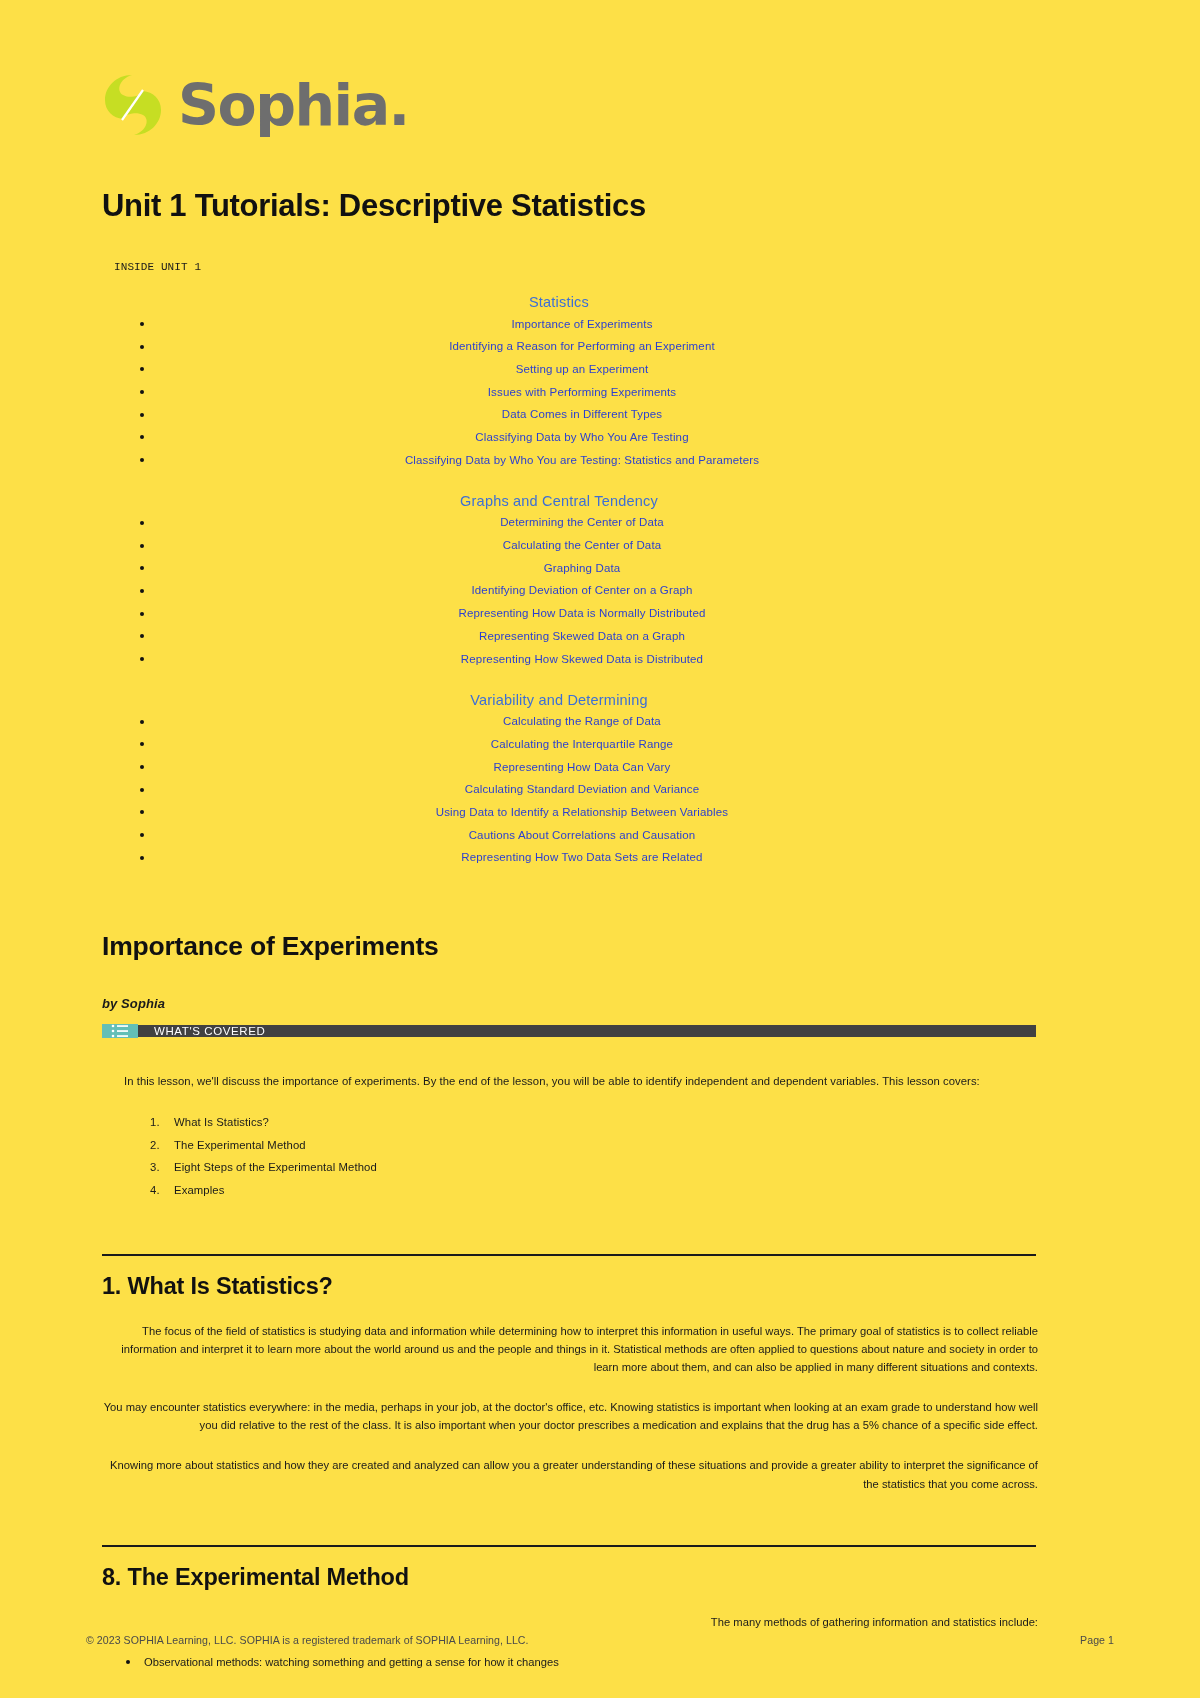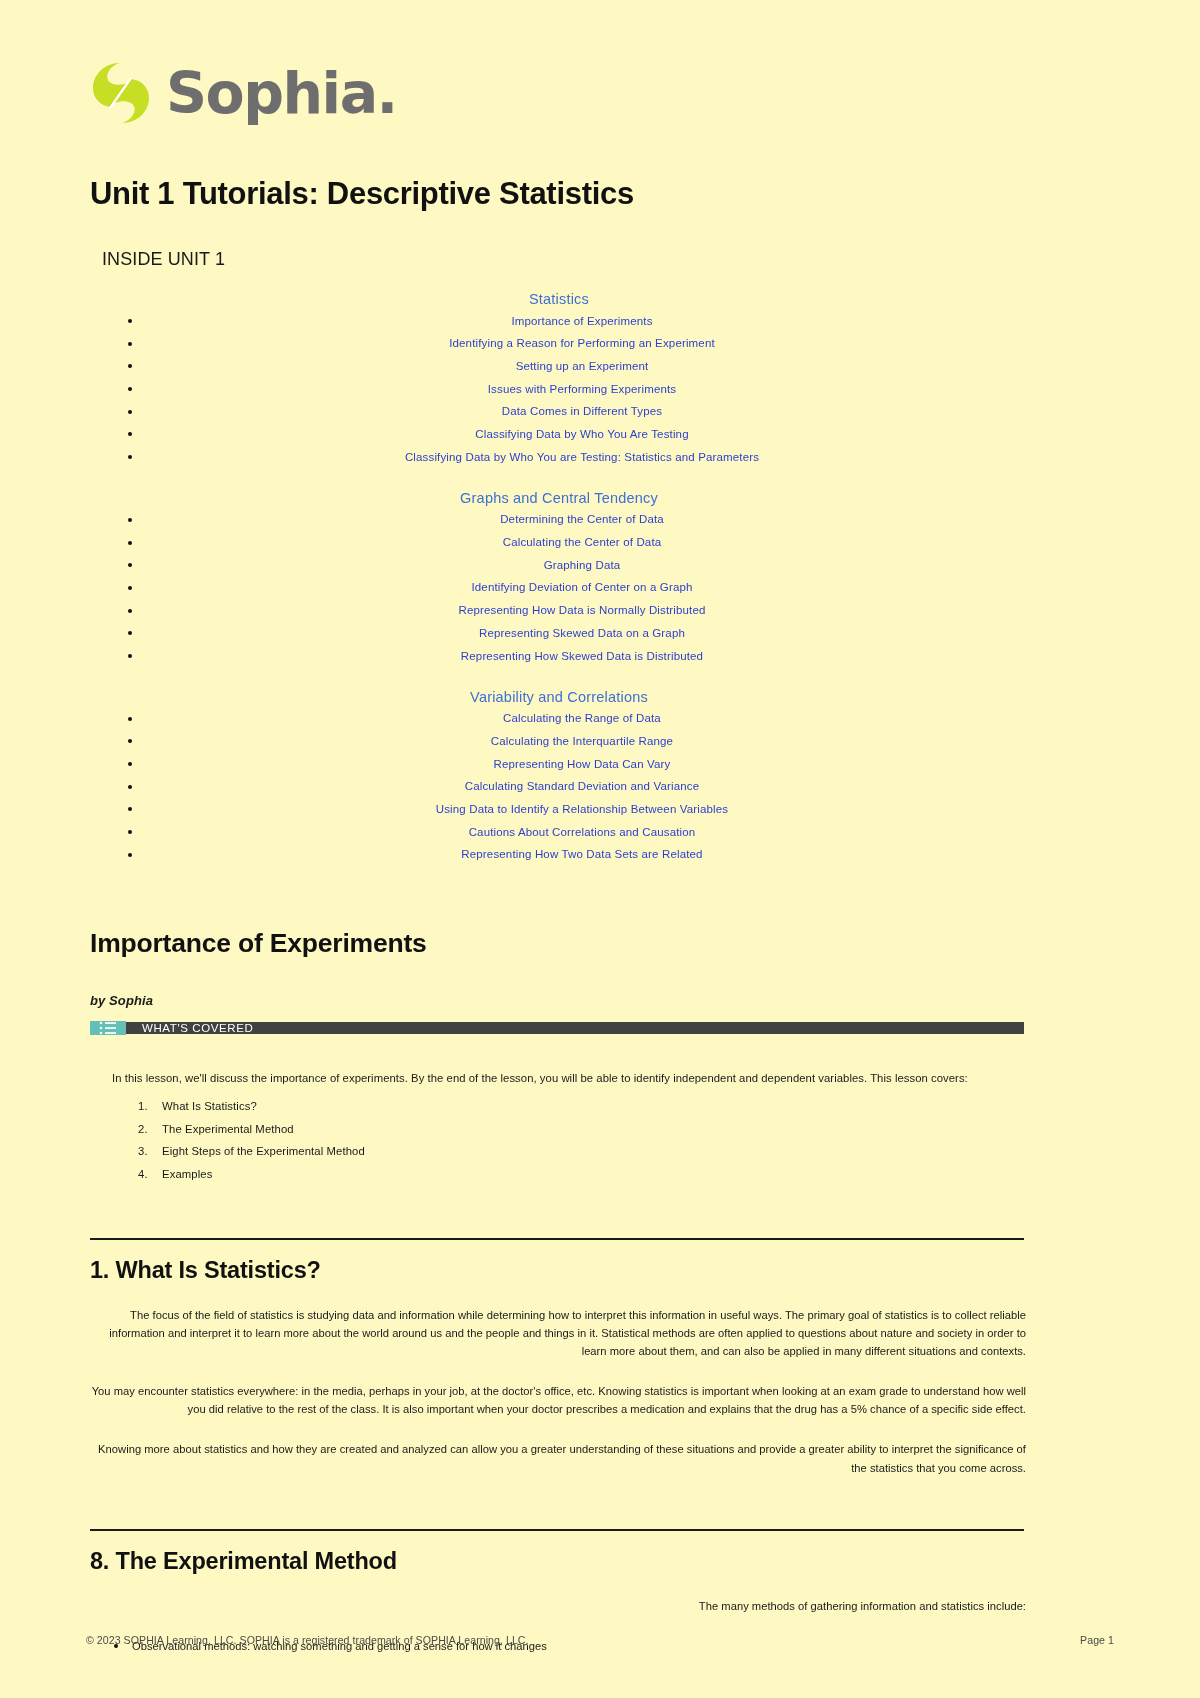--- a/index.html
+++ b/index.html
@@ -7,22 +7,22 @@
     width: 1200px;
     height: 1698px;
     background: #ffffff;
     font-family: "Liberation Sans", sans-serif;
     color: #1a1a1a;
   }
   .page {
     position: relative;
     width: 1200px;
     height: 1698px;
-    background: #fef9c3;
-    padding: 4px;
+    background: #fde047;
+    padding: 16px;
     overflow: hidden;
   }
   .content {
     padding: 38px 180px 0 86px;
   }
 
   
   .logo-row {
     display: flex;
     align-items: center;
@@ -45,25 +45,26 @@
   h1.doc-title {
     font-size: 31px;
     font-weight: 600;
     letter-spacing: -0.3px;
     color: #111;
     margin-top: 44px;
     margin-bottom: 0;
   }
 
   .inside-label {
-    font-size: 18px;
+    font-size: 11px;
     color: #1a1a1a;
     margin-top: 37px;
     letter-spacing: 0.1px;
     padding-left: 12px;
+    font-family: Liberation Mono, monospace;
   }
 
   
   .toc { padding-left: 12px; text-align: center; }
   .toc-section-title {
     color: #3d6fd6;
     font-size: 14.5px;
     margin-top: 21px;
     margin-bottom: 3px;
     font-weight: 400;
@@ -146,21 +147,21 @@
     margin-top: 26px;
     padding-left: 22px;
   }
   .callout-body p {
     font-size: 11.3px;
     line-height: 1.45;
     color: #1a1a1a;
     letter-spacing: 0.05px;
   }
   ol.objectives {
-    margin: 9px 0 0 26px;
+    margin: 22px 0 0 26px;
     padding: 0;
     list-style: none;
     counter-reset: obj;
   }
   ol.objectives li {
     counter-increment: obj;
     position: relative;
     font-size: 11.3px;
     color: #1a1a1a;
     padding: 5.6px 0 5.6px 24px;
@@ -280,21 +281,21 @@
           <li>Calculating the Center of Data</li>
           <li>Graphing Data</li>
           <li>Identifying Deviation of Center on a Graph</li>
           <li>Representing How Data is Normally Distributed</li>
           <li>Representing Skewed Data on a Graph</li>
           <li>Representing How Skewed Data is Distributed</li>
         </ul>
       </div>
 
       <div class="toc-section">
-        <div class="toc-section-title">Variability and Correlations</div>
+        <div class="toc-section-title">Variability and Determining</div>
         <ul class="toc-list">
           <li>Calculating the Range of Data</li>
           <li>Calculating the Interquartile Range</li>
           <li>Representing How Data Can Vary</li>
           <li>Calculating Standard Deviation and Variance</li>
           <li>Using Data to Identify a Relationship Between Variables</li>
           <li>Cautions About Correlations and Causation</li>
           <li>Representing How Two Data Sets are Related</li>
         </ul>
       </div>

